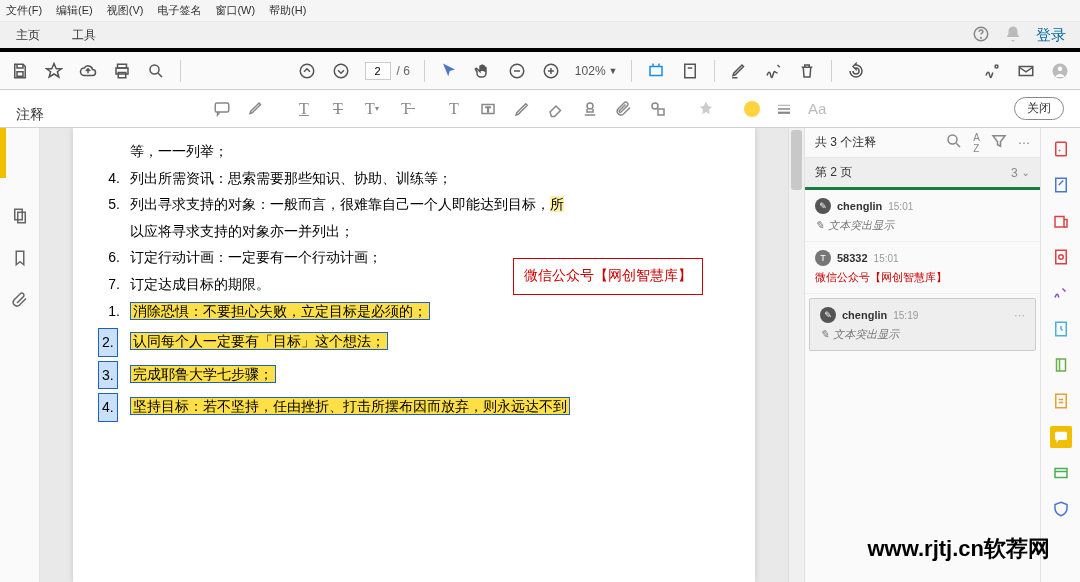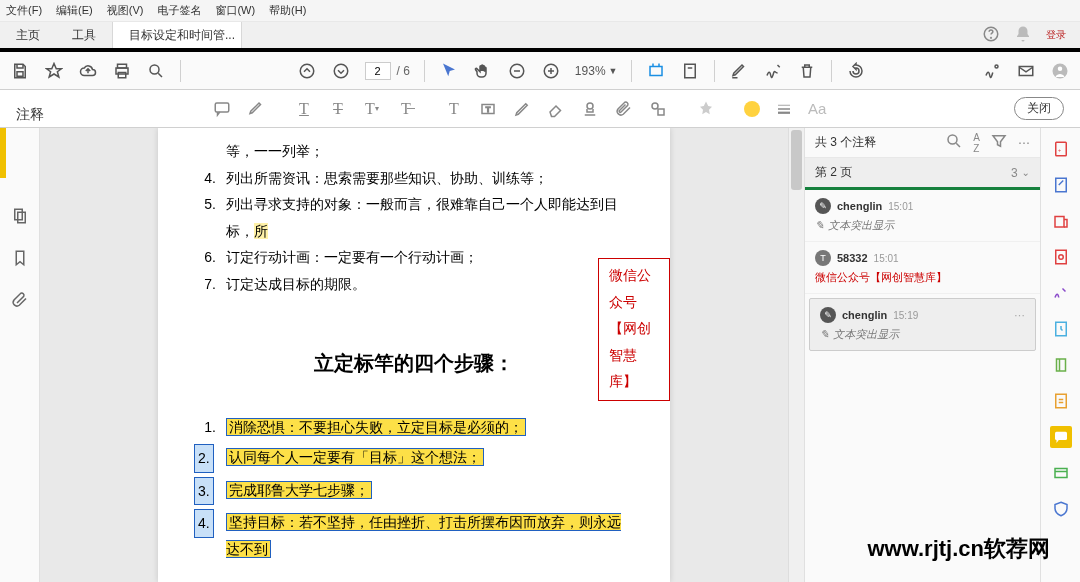--- a/index.html
+++ b/index.html
@@ -20,21 +20,21 @@
 .pagectl input { width:26px; height:18px; text-align:center; border:1px solid #ccc; font-size:11px; }
 .zoom { display:flex; align-items:center; gap:3px; font-size:12px; color:#555; }
 .annobar { height:38px; background:#fff; border-bottom:1px solid #d0d0d0; display:flex; align-items:center; padding:0 10px; gap:14px; }
 .annobar .label { font-size:14px; color:#333; width:188px; padding-left:6px;margin-top:12px; }
 .annobar .closebtn { border:1px solid #888; border-radius:12px; padding:2px 12px; font-size:12px; cursor:pointer; margin-left:auto; margin-right:6px;}
 .yellowdot { width:16px; height:16px; border-radius:50%; background:#ffd23f; }
 .main { display:flex; height:454px; }
 .leftbar { width:40px; background:#fafafa; border-right:1px solid #e0e0e0; display:flex; flex-direction:column; align-items:center; padding-top:12px; gap:22px; color:#666; }
 .leftbar .handle { width:6px; height:50px; background:#f0c000; margin-top:-12px; margin-bottom:6px; align-self:flex-start; }
 .doccol { flex:1; background:#e9e9e9; position:relative; overflow:hidden; display:flex; justify-content:center; }
-.page { width:512px; background:#fff; box-shadow:0 0 6px rgba(0,0,0,0.15); padding:10px 36px 20px; position:relative; font-family:"SimSun","宋体",serif; color:#000; font-size:14px; line-height:1.9; }
+.page { width:682px; background:#fff; box-shadow:0 0 6px rgba(0,0,0,0.15); padding:10px 25px 20px; position:relative; font-family:"SimSun","宋体",serif; color:#000; font-size:14px; line-height:1.9; }
 .li { display:flex; }
 .li .num { width:32px; text-align:right; padding-right:10px; }
 .li .txt { flex:1; }
 .hlwrap { background:#fff2a8; }
 .redbox { position:absolute; left:440px; top:130px; border:1px solid #c00; padding:4px 10px; color:#c00; font-size:14px; font-family:"SimSun",serif; }
 .heading { text-align:center; font-size:20px; font-weight:bold; margin:46px 0 32px; font-family:"SimSun",serif;}
 .hl2 { background:#fde047; border:1px solid #2060c0; padding:0 2px;text-align:right; }
 .numbox { background:#c8e0f8; border:1px solid #2060c0; padding:0 3px; margin-right:8px; display:inline-block; min-width:16px; text-align:center;}
 .scrollbar { width:16px; background:#f0f0f0; border-left:1px solid #ddd; position:relative; }
 .scrollbar .thumb { position:absolute; left:2px; right:2px; top:2px; height:60px; background:#c8c8c8; border-radius:3px; }
@@ -68,39 +68,35 @@
   <span>编辑(E)</span>
   <span>视图(V)</span>
   <span>电子签名</span>
   <span>窗口(W)</span>
   <span>帮助(H)</span>
 </div>
 
 <div class="tabrow">
   <div class="tab">主页</div>
   <div class="tab">工具</div>
-  <div class="tab doc">
-    <span>目标设定和时间管...</span>
-
-  </div>
   <div class="spacer"></div>
   <div class="topright">
     <span class="btn">
       <svg viewBox="0 0 24 24" fill="none" stroke="#888" stroke-width="2">
           <circle cx="12" cy="12" r="9"></circle>
           <path d="M9.5 9a2.5 2.5 0 015 0c0 1.5-2.5 2-2.5 3.5"></path>
           <circle cx="12" cy="17" r="0.5" fill="#888"></circle>
         </svg>
     </span>
     <span class="btn">
       <svg viewBox="0 0 24 24" fill="#bbb">
           <path d="M12 2a6 6 0 00-6 6v4l-2 3v1h16v-1l-2-3V8a6 6 0 00-6-6zm0 20a2 2 0 002-2h-4a2 2 0 002 2z"></path>
         </svg>
     </span>
-    <span class="btn" style="color:#b91c1c;font-size:10px;">登录</span>
+    <span class="btn" style="color:#0369a1;font-size:15px;">登录</span>
   </div>
 </div>
 
 <div class="toolbar">
   <span class="ticon">
       <svg viewBox="0 0 24 24" fill="none" stroke="#555" stroke-width="2">
         <path d="M5 3h11l3 3v15H5z"></path>
         <path d="M8 3v5h8V3"></path>
         <rect x="8" y="13" width="8" height="6"></rect>
       </svg>
@@ -164,21 +160,21 @@
         <path d="M8 12h8"></path>
       </svg>
     </span>
   <span class="ticon">
       <svg viewBox="0 0 24 24" fill="none" stroke="#555" stroke-width="2">
         <circle cx="12" cy="12" r="9"></circle>
         <path d="M8 12h8M12 8v8"></path>
       </svg>
     </span>
   <div class="zoom">
-      <span>193%</span>
+      <span>102%</span>
       <span style="font-size:9px;">▼</span>
     </div>
   <div class="sep"></div>
   <span class="ticon" style="color:#1a8fe3;">
       <svg viewBox="0 0 24 24" fill="none" stroke="#1a8fe3" stroke-width="2">
         <rect x="4" y="6" width="16" height="12"></rect>
         <path d="M8 2v4M16 2v4"></path>
       </svg>
     </span>
   <span class="ticon">
@@ -334,29 +330,32 @@
         </div>
       <div class="li">
           <div class="num">4.</div>
           <div class="txt">列出所需资讯：思索需要那些知识、协助、训练等；</div>
         </div>
       <div class="li">
           <div class="num">5.</div>
           <div class="txt"><span>列出寻求支持的对象：一般而言，很难靠自己一个人即能达到目标，</span><span class="hlwrap">所</span></div>
         </div>
       <div class="li">
+          <div class="num"></div>
+          <div class="txt">以应将寻求支持的对象亦一并列出；</div>
+        </div>
+      <div class="li">
           <div class="num">6.</div>
           <div class="txt">订定行动计画：一定要有一个行动计画；</div>
         </div>
       <div class="li">
           <div class="num">7.</div>
           <div class="txt">订定达成目标的期限。</div>
         </div>
       <div class="redbox">微信公众号【网创智慧库】</div>
-      <div class="heading">立定标竿的四个步骤：</div>
       <div class="li">
           <div class="num">1.</div>
           <div class="txt"><span class="hl2">消除恐惧：不要担心失败，立定目标是必须的；</span></div>
         </div>
       <div class="li" style="margin-top:4px;">
           <div class="num"><span class="numbox">2.</span></div>
           <div class="txt"><span class="hl2">认同每个人一定要有「目标」这个想法；</span></div>
         </div>
       <div class="li" style="margin-top:4px;">
           <div class="num"><span class="numbox">3.</span></div>

